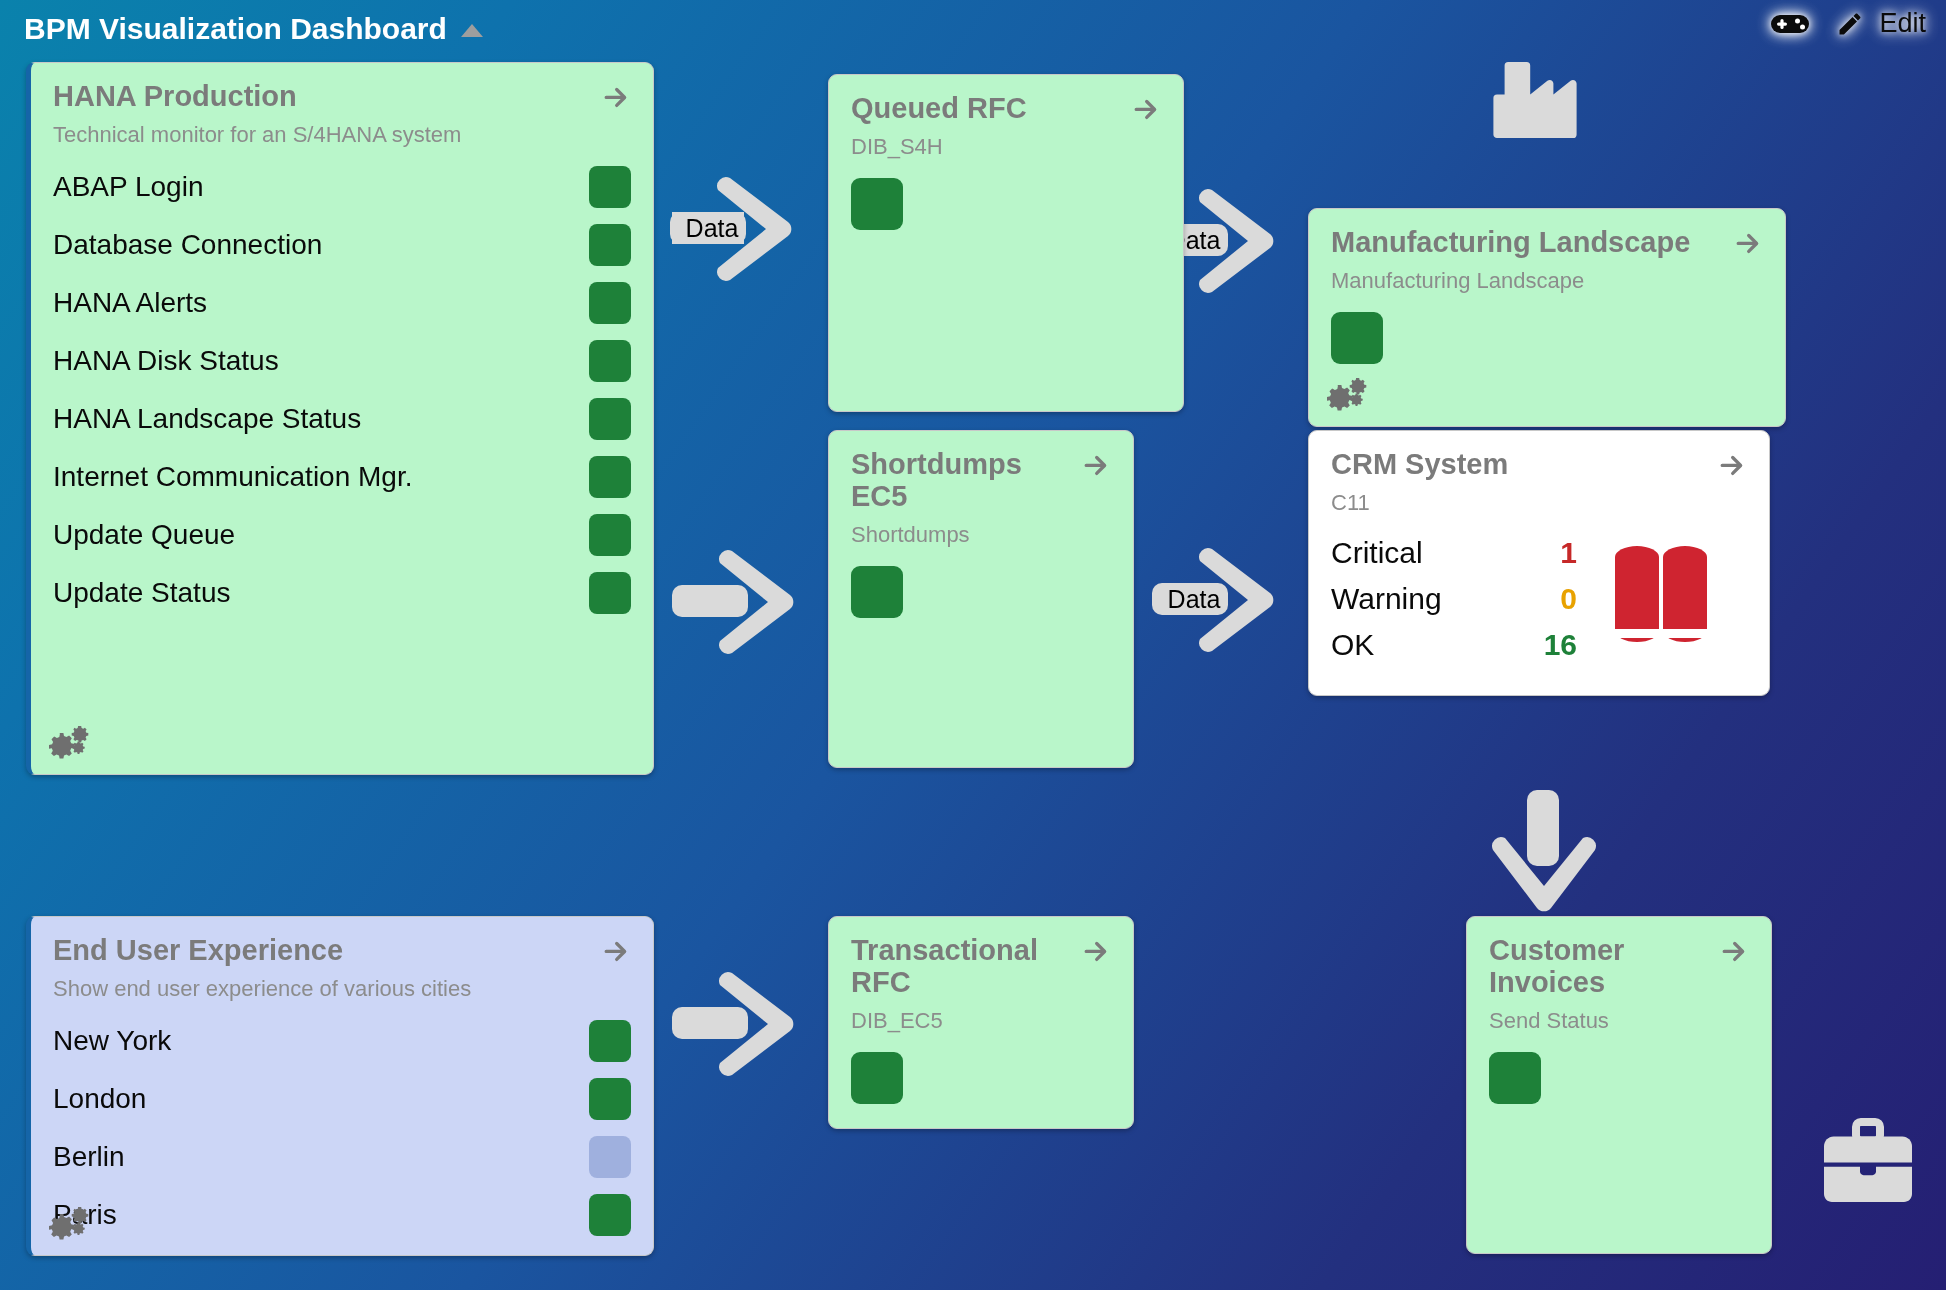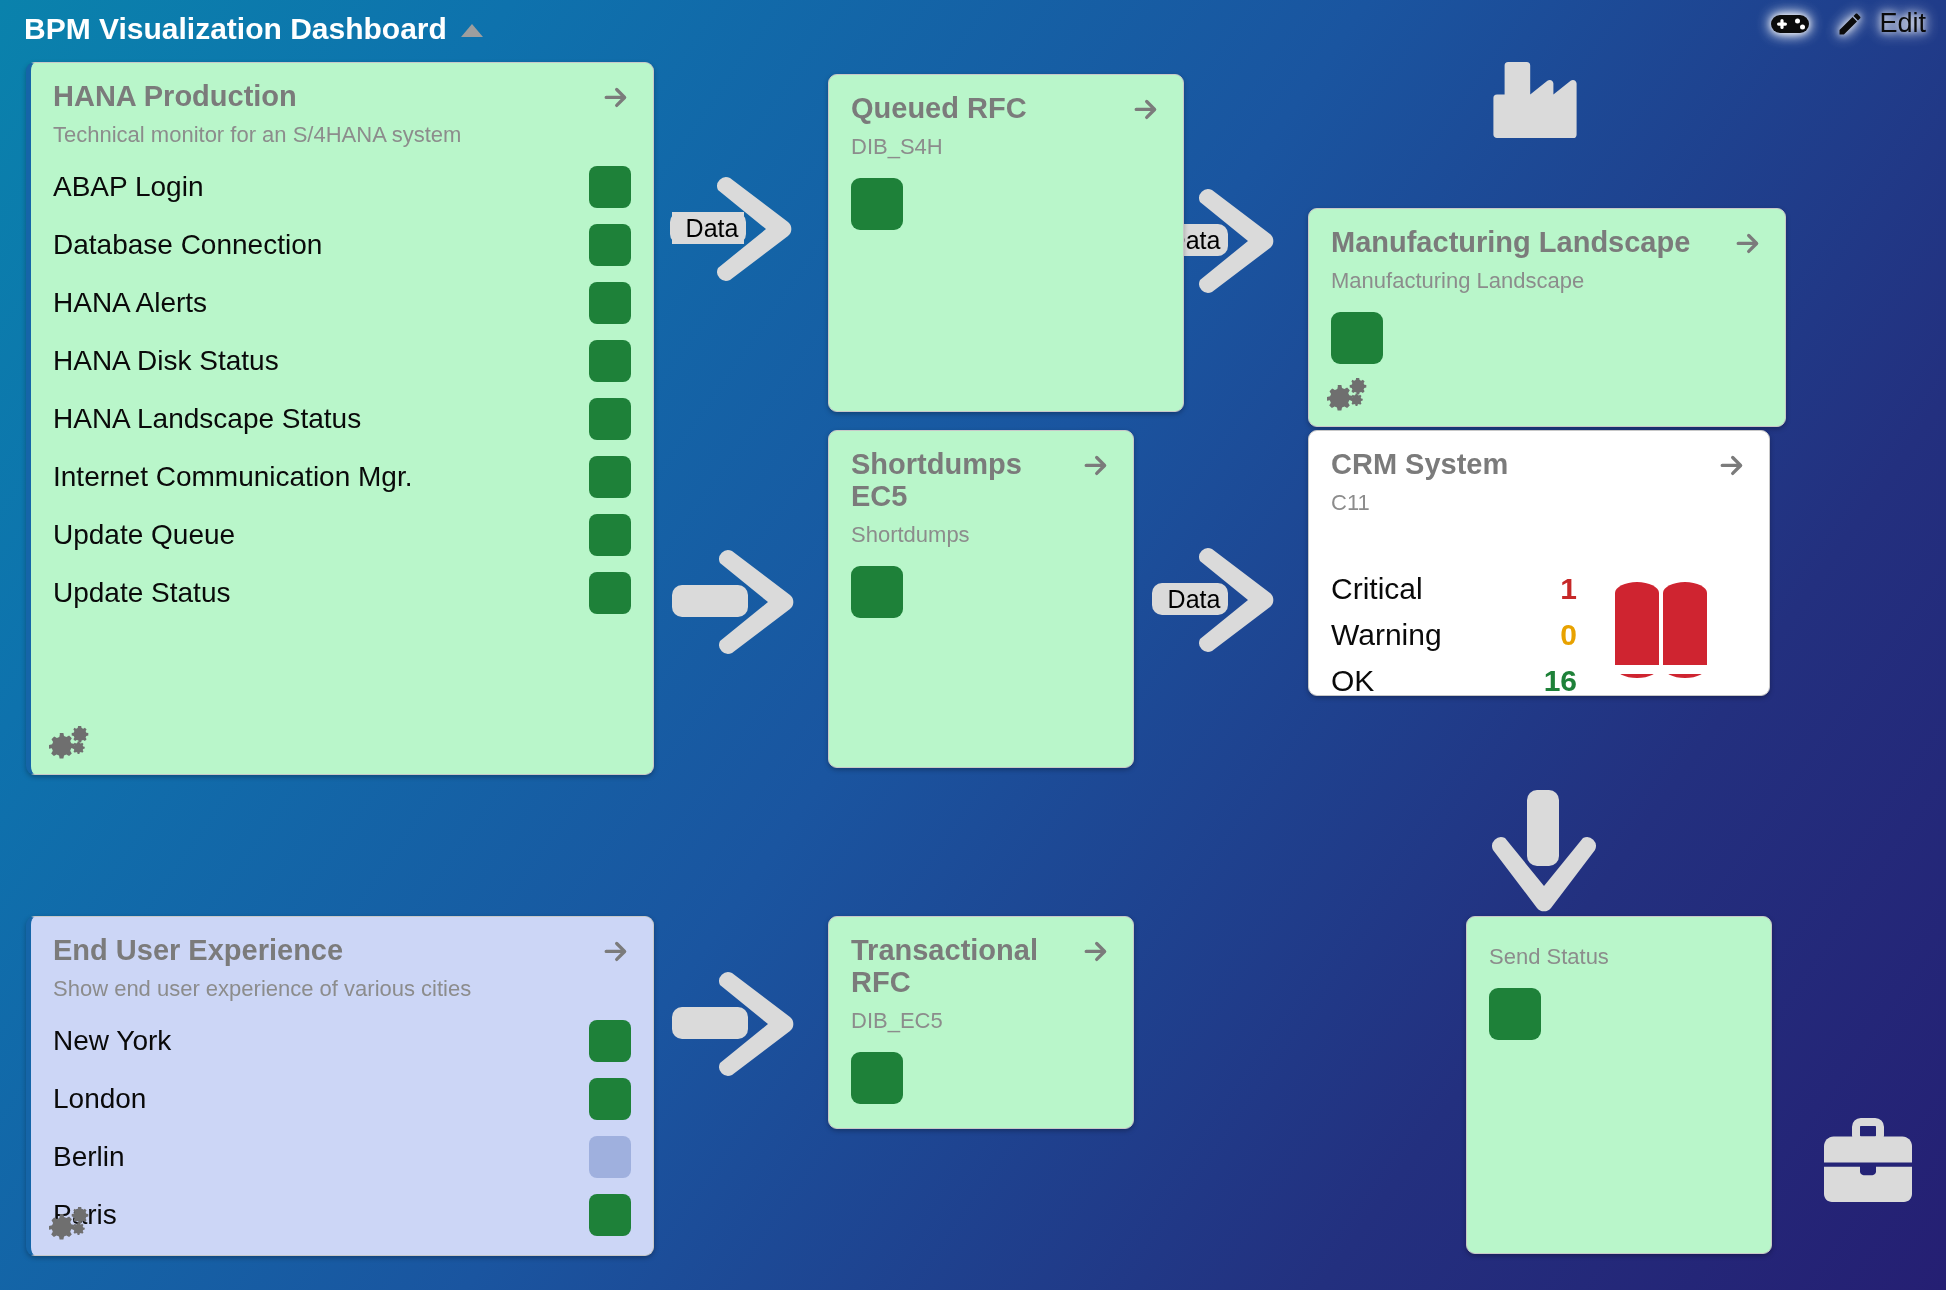--- a/index.html
+++ b/index.html
@@ -108,21 +108,21 @@
   
   .gears {
     position: absolute;
     left: 16px; bottom: 8px;
     width: 46px; height: 40px;
   }
 
   
   .crm-body {
     display: flex; align-items: center;
-    margin-top: 56px;
+    margin-top: 20px;
   }
   .crm-metrics { flex: none; }
   .metric-row {
     display: flex; align-items: baseline;
     height: 46px;
   }
   .metric-name {
     width: 190px;
     font-size: 30px;
     color: #0a0a0a;
@@ -414,15 +414,21 @@
     <div class="card-title" style="max-width:215px;">Transactional RFC</div>
     <svg class="arrow-right-head" viewBox="0 0 24 24">
       <path d="M13.6 4.6a1.4 1.4 0 0 0-2 2L16 11H3.6a1.4 1.4 0 0 0 0 2.8H16l-4.4 4.4a1.4 1.4 0 0 0 2 2l6.8-6.8a1.4 1.4 0 0 0 0-2l-6.8-6.8z" fill="#7b7b7b"></path>
     </svg>
   </div>
   <div class="card-sub">DIB_EC5</div>
   <div class="single-chip"></div>
 </div>
 
 <div class="card" style="left:1466px; top:916px; width:306px; height:338px;">
+  <div class="card-head">
+    <div class="card-title" style="max-width:215px;">Customer Invoices</div>
+    <svg class="arrow-right-head" viewBox="0 0 24 24">
+      <path d="M13.6 4.6a1.4 1.4 0 0 0-2 2L16 11H3.6a1.4 1.4 0 0 0 0 2.8H16l-4.4 4.4a1.4 1.4 0 0 0 2 2l6.8-6.8a1.4 1.4 0 0 0 0-2l-6.8-6.8z" fill="#7b7b7b"></path>
+    </svg>
+  </div>
   <div class="card-sub">Send Status</div>
   <div class="single-chip"></div>
 </div>
 
 </body></html>

